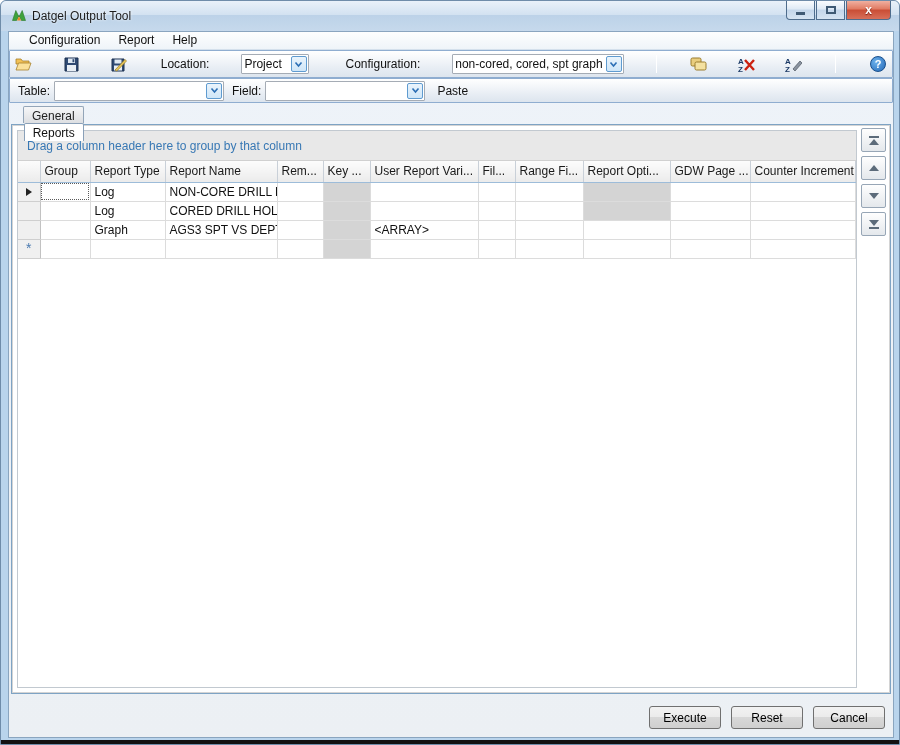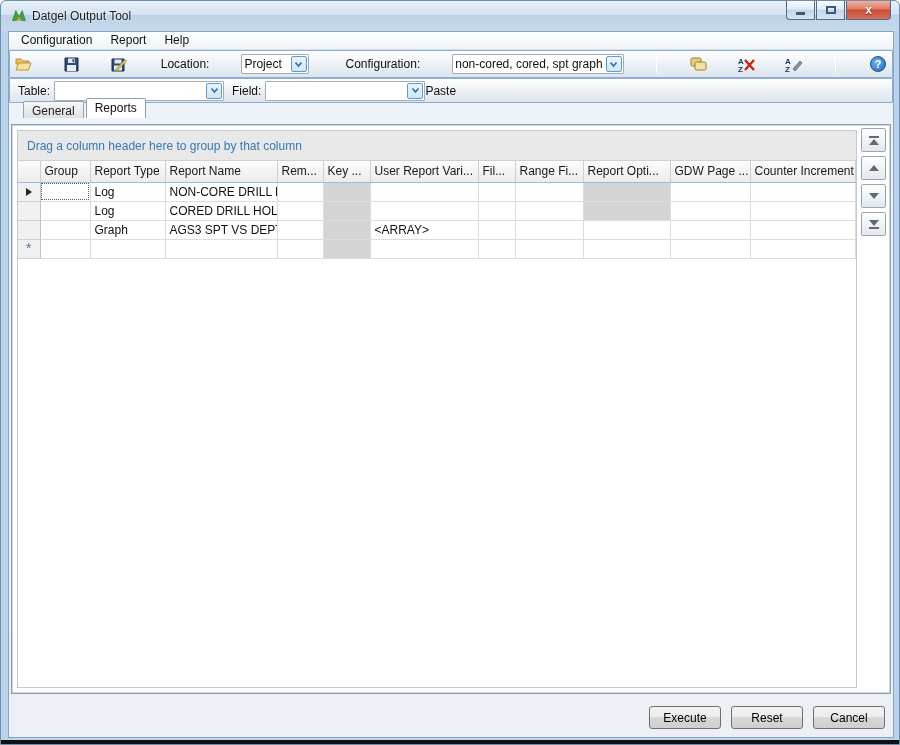--- a/index.html
+++ b/index.html
@@ -25,42 +25,42 @@
             background:linear-gradient(#f0b0a0, #e07a62 45%, #c94d35 50%, #d8705a); }
   .glyph-max { width:10px; height:8px; border:2px solid #3f5a74; background:transparent; }
   .glyph-close { color:#fff; font-weight:bold; font-size:12px; text-shadow:0 1px 1px #7a1d10; }
 
   
   .client { position:absolute; left:7px; top:30px; width:886px; height:707px;
             background:linear-gradient(#eef3f9, #ecf0f4); border:1px solid #8aa5bf; }
 
   .menubar { position:absolute; left:0; top:0; right:0; height:18px;
              background:linear-gradient(#fdfefe,#eff4f9); display:flex; align-items:flex-end;
-             border-bottom:1px solid #d4e0ec; padding-left:3px; }
+             border-bottom:1px solid #d4e0ec; padding-left:11px; }
   .menu-item { padding:1px 9px 2px; cursor:default; }
 
   .tbpanel { position:absolute; left:0; right:0; border:1px solid #8fadd0;
              background:linear-gradient(#ffffff,#e6ecf3 70%,#dde5ee);
              display:flex; align-items:center; padding:0 4px; border-radius:1px; }
   .tb1 { top:18px; height:28px;gap:28px; }
   .tb2 { top:46px; height:25px; }
   .tb-label { margin:0 4px; white-space:nowrap; }
   .tb-sep { width:1px; height:18px; background:#b5c4d4; border-right:1px solid #fff; margin:0 4px; }
   .tb-iconbtn { width:22px; height:21px; display:flex; align-items:center; justify-content:center;
                 border:1px solid transparent; border-radius:2px; }
 
   .combo { height:20px; background:#fff; border:1px solid #a5acb5; display:flex;
            align-items:stretch; border-radius:1px; }
   .combo-value { flex:1; padding:2px 2px 0; white-space:nowrap; overflow:hidden; }
   .combo-btn { width:16px; margin:1px; background:linear-gradient(#eaf4fc,#cfe6f8);
                border:1px solid #5f9bd0; border-radius:2px; display:flex; align-items:center;
                justify-content:center; }
 
   
-  .tabs-row { position:absolute; left:14px; top:66px; height:20px; display:flex; align-items:flex-end; }
+  .tabs-row { position:absolute; left:14px; top:74px; height:20px; display:flex; align-items:flex-end;flex-direction:column; }
   .tab { border:1px solid #93a5b8; border-bottom:none; border-radius:2px 2px 0 0;
          padding:2px 8px 1px; margin-right:2px; position:relative; }
   .tab.inactive { height:17px; background:linear-gradient(#f6f7f8,#dddfe2); color:#222; }
   .tab.active { height:20px; background:#fff; z-index:5; border-color:#8aa0b8; }
 
   .tab-page { position:absolute; left:2px; right:2px; top:92px; bottom:43px;
               background:#fff; border:1px solid #7ea3c4; box-shadow:inset 0 0 0 1px #d4d4d4; }
 
   
   .grid-control { position:absolute; left:5px; top:5px; right:33px; bottom:5px;
@@ -217,21 +217,21 @@
       </div>
       <span class="tb-label" style="margin-left:8px">Field:</span>
       <div class="combo" style="width:160px">
         <div class="combo-value"></div>
         <div class="combo-btn">
           <svg width="9" height="7" viewBox="0 0 9 7">
             <path d="M1.5 1.5 L4.5 5 L7.5 1.5" fill="none" stroke="#2c6fb5" stroke-width="1.6"></path>
           </svg>
         </div>
       </div>
-      <span class="tb-label" style="margin-left:0">Paste</span>
+      <span class="tb-label" style="margin-left:12px">Paste</span>
     </div>
 
     <div class="tabs-row">
       <div class="tab inactive">
         <span>General</span>
       </div>
       <div class="tab active">
         <span>Reports</span>
       </div>
     </div>

